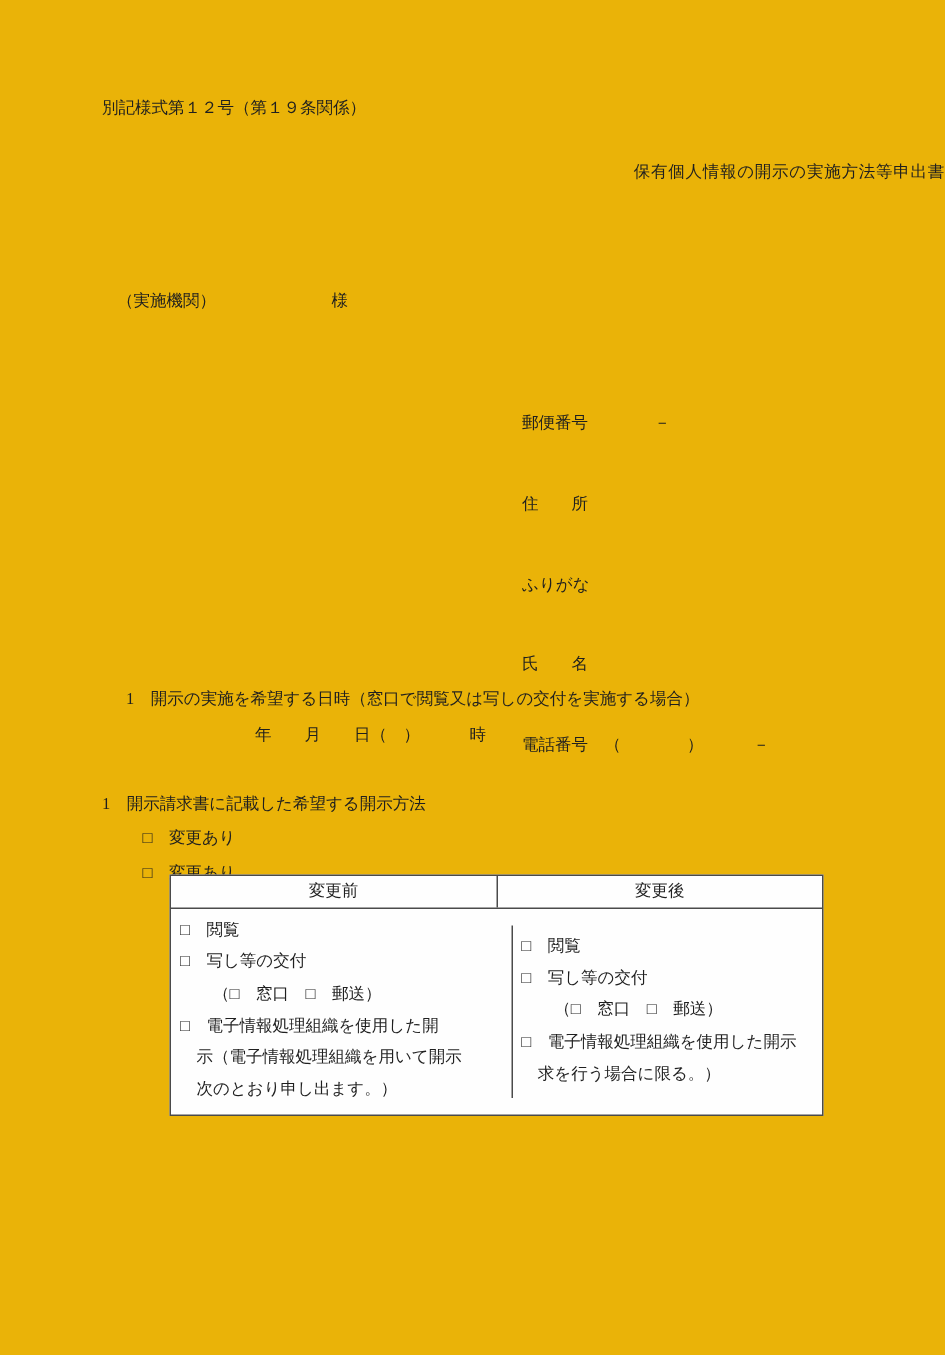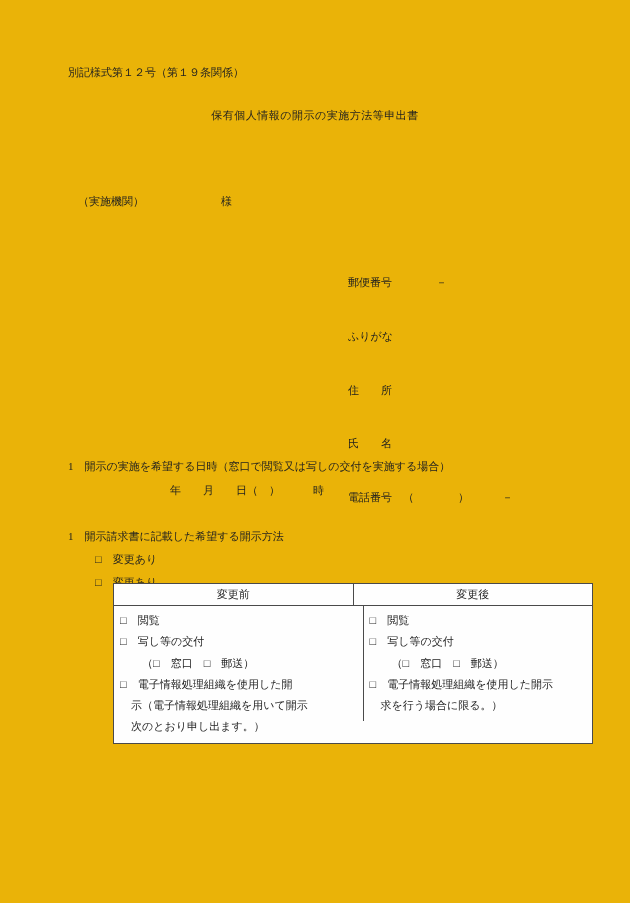--- a/index.html
+++ b/index.html
@@ -6,61 +6,61 @@
   .page{
     position:relative;
     width:630px;height:903px;
     background:#eab308;
     color:#1f1f1f;
     font-family:"Liberation Serif","DejaVu Serif",serif;
     font-size:11px;
     overflow:hidden;
   }
   .abs{position:absolute;white-space:pre;line-height:16px;}
-  .title{left:0;width:630px;text-align:center;letter-spacing:0.5px;}
+  .title{left:0;width:630px;text-align:right;letter-spacing:0.5px;}
   .dateline{left:0;width:562px;text-align:right;}
   .stack .line{white-space:pre;line-height:21.8px;}
   .para .line{white-space:pre;line-height:22px;}
   
   .chg-table{
-    position:absolute;left:113px;top:583px;width:480px;
+    position:absolute;left:113px;top:583px;width:436px;
     border:1px solid #4a4a4a;background:#fefefe;box-sizing:border-box;
   }
   .chg-head{display:flex;border-bottom:1px solid #4a4a4a;}
   .chg-head .th{
     flex:1;text-align:center;padding:2px 0 3px;line-height:16px;white-space:pre;
   }
   .chg-head .th + .th{border-left:1px solid #4a4a4a;}
-  .chg-body{display:flex;align-items:flex-start;gap:20px;}
+  .chg-body{display:flex;align-items:center;gap:20px;}
   .chg-body .cell{flex:1;padding:4px 4px 5px 6px;box-sizing:border-box;}
   .chg-body .cell + .cell{border-left:1px solid #4a4a4a;}
   .cell .line{white-space:pre;line-height:21.3px;}
 </style>
 </head>
 <body>
 
 <div class="page">
 
   <div class="abs" style="left:68px;top:64px;">別記様式第１２号（第１９条関係）</div>
 
   <div class="abs title" style="top:107px;">保有個人情報の開示の実施方法等申出書</div>
 
 
   <div class="abs" style="left:78px;top:193px;">（実施機関）　　　　　　　様</div>
 
   <div class="abs stack" style="left:348px;top:240px;">
     <div class="line">郵便番号　　　　－</div>
+    <div class="line">住　　所</div>
     <div class="line">ふりがな</div>
-    <div class="line">住　　所</div>
     <div class="line">氏　　名</div>
     <div class="line">電話番号　（　　　　）　　　－</div>
   </div>
 
 
-  <div class="abs" style="left:68px;top:458px;">1　開示の実施を希望する日時（窓口で閲覧又は写しの交付を実施する場合）</div>
+  <div class="abs" style="left:84px;top:458px;">1　開示の実施を希望する日時（窓口で閲覧又は写しの交付を実施する場合）</div>
 
   <div class="abs" style="left:137px;top:482px;margin-left:33px;">年　　月　　日（　）　　　時</div>
 
   <div class="abs" style="left:68px;top:528px;">1　開示請求書に記載した希望する開示方法</div>
 
   <div class="abs" style="left:95px;top:551px;">□　変更あり</div>
 
   <div class="abs" style="left:95px;top:574px;">□　変更あり</div>
 
   <div class="chg-table">

